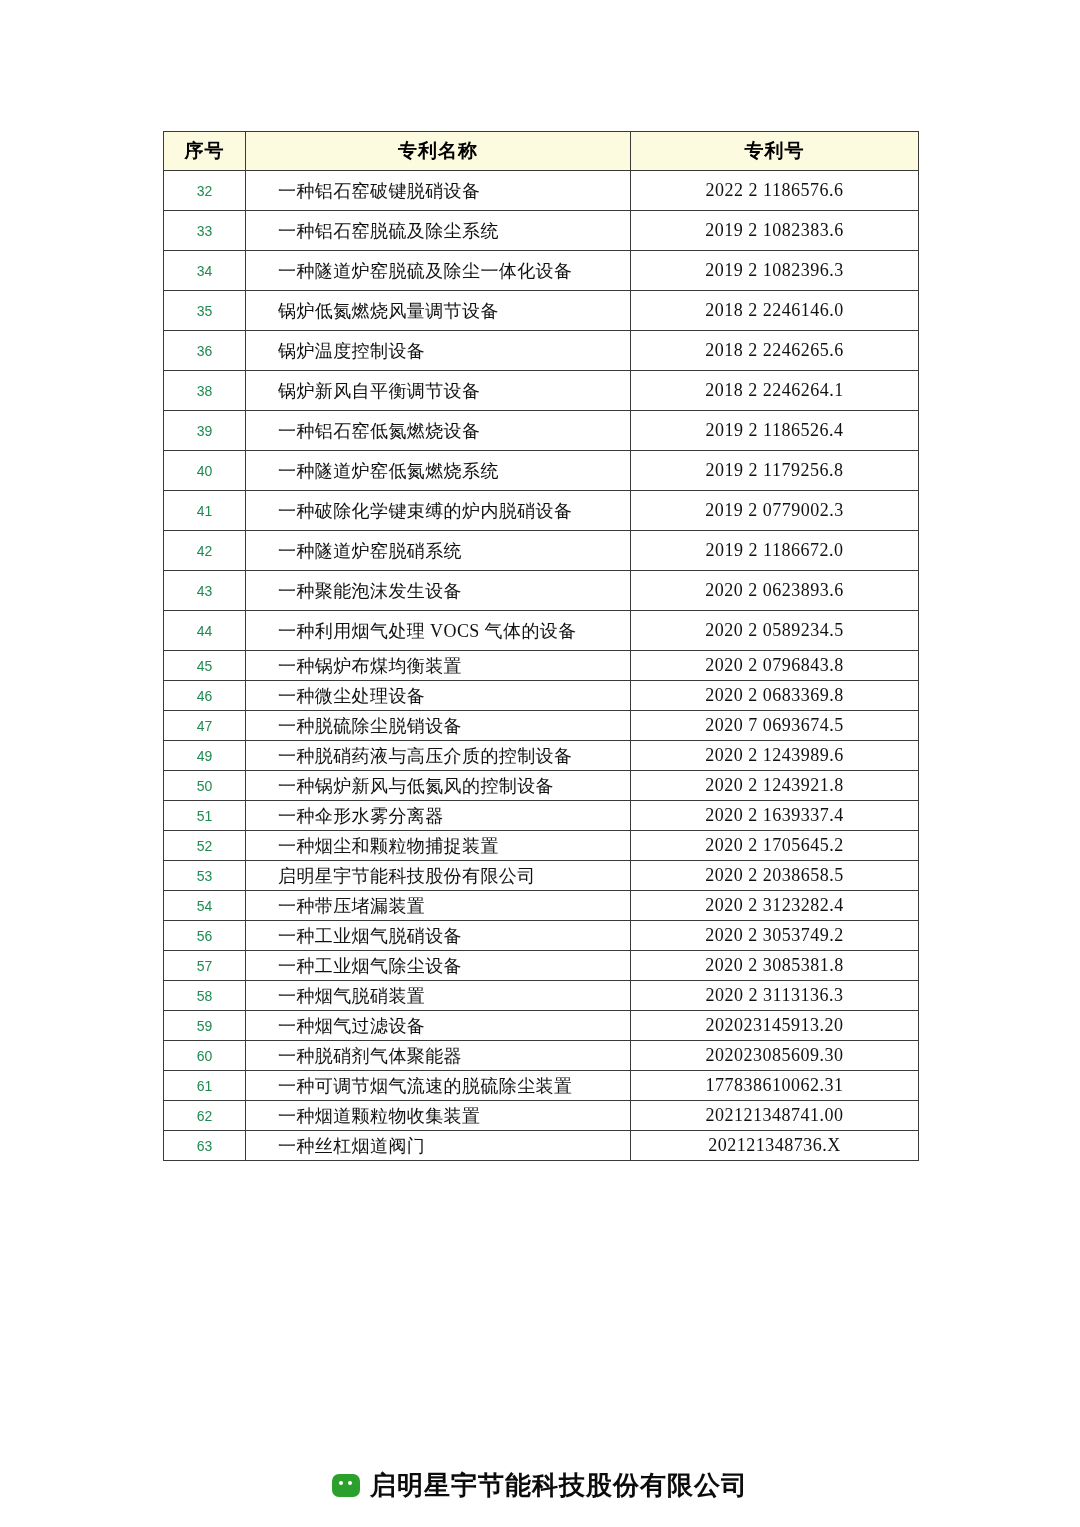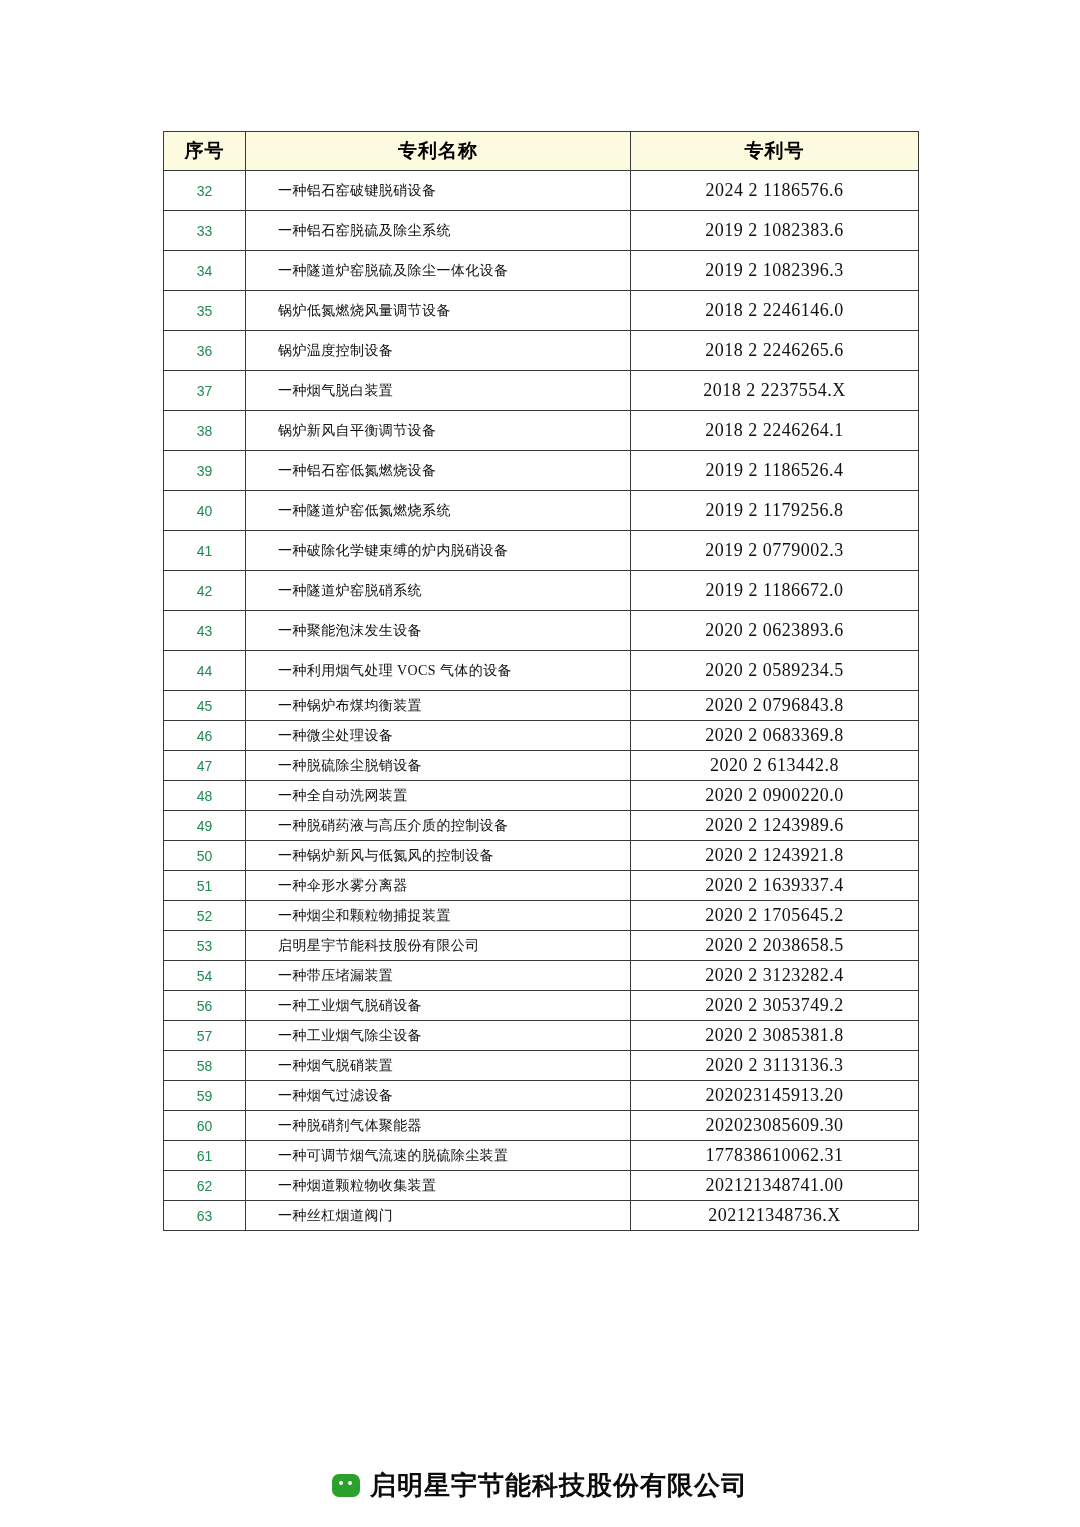--- a/index.html
+++ b/index.html
@@ -49,21 +49,21 @@
   }
   td.cell-no {
     text-align: center;
     color: #1f8a50;
     font-size: 14px;
     font-family: "Liberation Sans", sans-serif;
   }
   td.cell-name {
     text-align: left;
     padding-left: 32px;
-    font-size: 14px;
+    font-size: 18px;
     color: #111111;
     letter-spacing: 0.4px;
   }
   td.cell-num {
     text-align: center;
     font-size: 18px;
     color: #111111;
     letter-spacing: 0.5px;
   }
   tr.tall td { height: 39px; }
@@ -124,21 +124,21 @@
       <tr>
         <th>序号</th>
         <th>专利名称</th>
         <th>专利号</th>
       </tr>
     </thead>
     <tbody id="table-body">
         <tr class="tall">
           <td class="cell-no">32</td>
           <td class="cell-name">一种铝石窑破键脱硝设备</td>
-          <td class="cell-num">2024 2 1186576.6</td>
+          <td class="cell-num">2022 2 1186576.6</td>
         </tr>
         <tr class="tall">
           <td class="cell-no">33</td>
           <td class="cell-name">一种铝石窑脱硫及除尘系统</td>
           <td class="cell-num">2019 2 1082383.6</td>
         </tr>
         <tr class="tall">
           <td class="cell-no">34</td>
           <td class="cell-name">一种隧道炉窑脱硫及除尘一体化设备</td>
           <td class="cell-num">2019 2 1082396.3</td>
@@ -147,25 +147,20 @@
           <td class="cell-no">35</td>
           <td class="cell-name">锅炉低氮燃烧风量调节设备</td>
           <td class="cell-num">2018 2 2246146.0</td>
         </tr>
         <tr class="tall">
           <td class="cell-no">36</td>
           <td class="cell-name">锅炉温度控制设备</td>
           <td class="cell-num">2018 2 2246265.6</td>
         </tr>
         <tr class="tall">
-          <td class="cell-no">37</td>
-          <td class="cell-name">一种烟气脱白装置</td>
-          <td class="cell-num">2018 2 2237554.X</td>
-        </tr>
-        <tr class="tall">
           <td class="cell-no">38</td>
           <td class="cell-name">锅炉新风自平衡调节设备</td>
           <td class="cell-num">2018 2 2246264.1</td>
         </tr>
         <tr class="tall">
           <td class="cell-no">39</td>
           <td class="cell-name">一种铝石窑低氮燃烧设备</td>
           <td class="cell-num">2019 2 1186526.4</td>
         </tr>
         <tr class="tall">
@@ -199,26 +194,21 @@
           <td class="cell-num">2020 2 0796843.8</td>
         </tr>
         <tr class="short">
           <td class="cell-no">46</td>
           <td class="cell-name">一种微尘处理设备</td>
           <td class="cell-num">2020 2 0683369.8</td>
         </tr>
         <tr class="short">
           <td class="cell-no">47</td>
           <td class="cell-name">一种脱硫除尘脱销设备</td>
-          <td class="cell-num">2020 2 613442.8</td>
-        </tr>
-        <tr class="short">
-          <td class="cell-no">48</td>
-          <td class="cell-name">一种全自动洗网装置</td>
-          <td class="cell-num">2020 2 0900220.0</td>
+          <td class="cell-num">2020 7 0693674.5</td>
         </tr>
         <tr class="short">
           <td class="cell-no">49</td>
           <td class="cell-name">一种脱硝药液与高压介质的控制设备</td>
           <td class="cell-num">2020 2 1243989.6</td>
         </tr>
         <tr class="short">
           <td class="cell-no">50</td>
           <td class="cell-name">一种锅炉新风与低氮风的控制设备</td>
           <td class="cell-num">2020 2 1243921.8</td>

